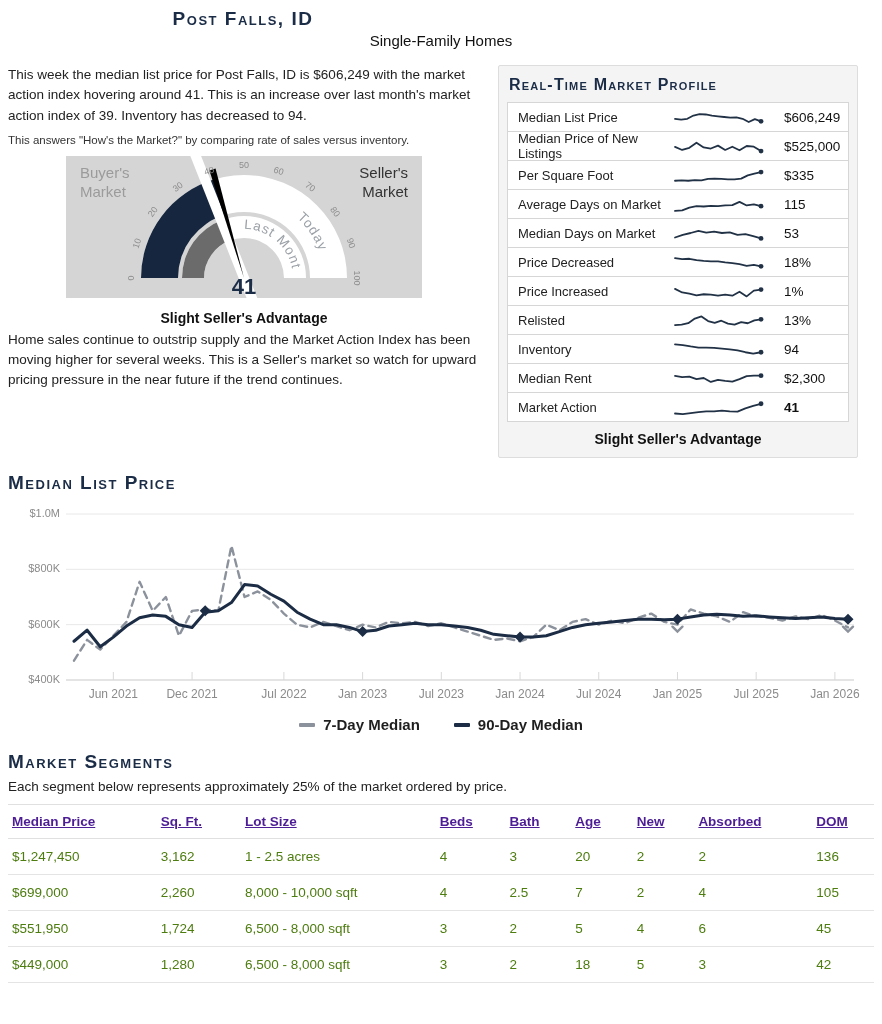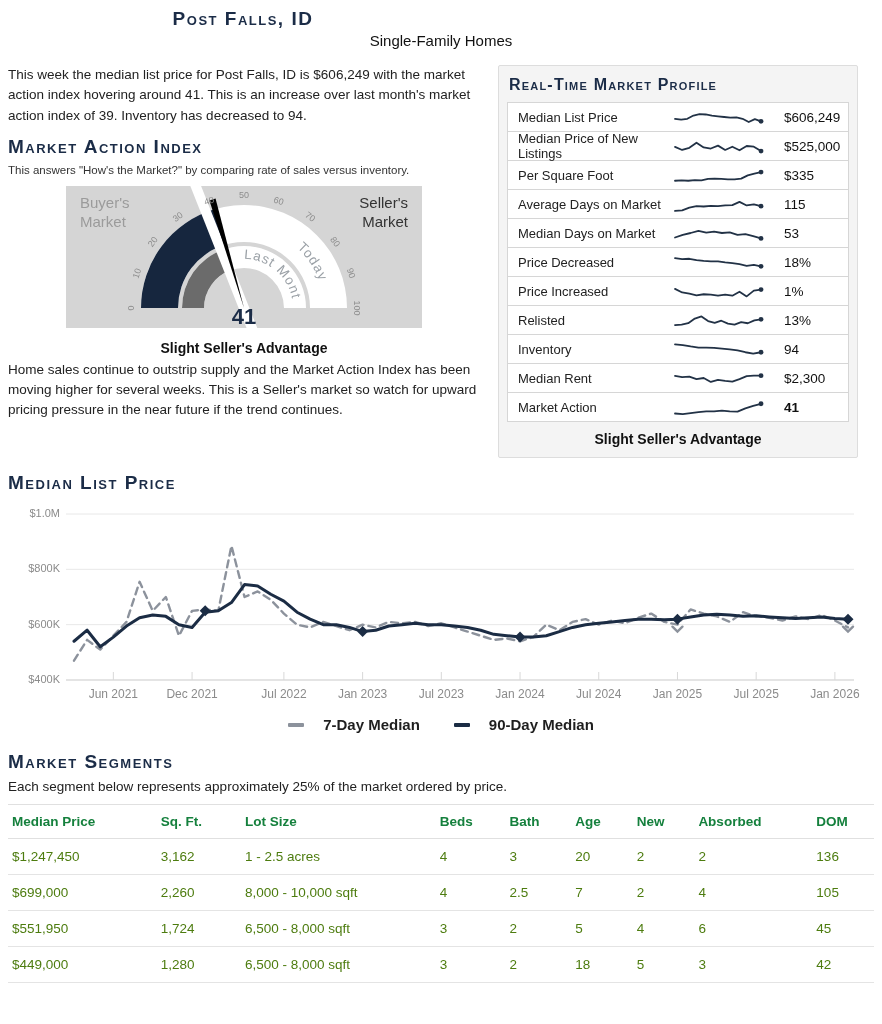--- a/index.html
+++ b/index.html
@@ -37,46 +37,45 @@
   }
   .profile-label { flex:1; font-size:13px; color:#222; }
   .profile-spark { width:98px; height:24px; flex:0 0 98px; }
   .profile-value { width:70px; padding-left:14px; font-size:13.5px; color:#111; }
   .profile-value.bold { font-weight:bold; }
   .profile-footer { text-align:center; font-weight:bold; font-size:14px; color:#111; padding:9px 0 2px 0; }
 
   
   .chart-section { margin-top:4px; }
   .chart-legend { display:flex; justify-content:center; gap:34px; margin-top:4px; }
-  .legend-item { display:flex; align-items:center; gap:19px; font-weight:bold; font-size:15px; color:#1f1f1f; }
+  .legend-item { display:flex; align-items:center; gap:8px; font-weight:bold; font-size:15px; color:#1f1f1f; }
   .legend-swatch { width:16px; height:4px; border-radius:1px; }
 
   
   .segments-sub { font-size:13.5px; color:#222; margin:4px 0 10px 0; }
   table.segments { width:100%; border-collapse:collapse; margin-top:4px; }
   table.segments th {
-    text-align:left; font-size:13.5px; color:#15803d; padding:9px 4px;
-    border-top:1px solid #e0e0e0; border-bottom:1px solid #e0e0e0;
+    text-align:left; font-size:13.5px; color:#4c1d95; padding:9px 4px;
+    border-top:1px solid #e0e0e0; border-bottom:1px solid #e0e0e0;text-decoration:underline;
   }
   table.segments td {
     text-align:left; font-size:13.5px; color:#4d7c0f; padding:10px 4px;
     border-bottom:1px solid #e4e4e4;
   }
 </style>
 </head>
 <body>
 
 <div class="page-title smallcaps">Post Falls, ID</div>
 <div class="page-subtitle">Single-Family Homes</div>
 
 <div class="top-row">
   <div class="left-col">
     <p class="intro-text">This week the median list price for Post Falls, ID is $606,249 with the market action index hovering around 41. This is an increase over last month's market action index of 39. Inventory has decreased to 94.</p>
 
-    <div class="section-heading smallcaps">Market Action Index</div>
     <div class="mai-subtext">This answers "How's the Market?" by comparing rate of sales versus inventory.</div>
 
     <div class="gauge-wrap">
       <svg id="gauge-svg" width="356" height="142" viewBox="0 0 356 142">
           <rect x="0" y="0" width="356" height="142" fill="#d5d5d5"></rect>
           <path d="M75 121.99999999999999 A103 103 0 1 1 281 122 L244 122 A66 66 0 1 0 112 121.99999999999999 Z" fill="#ffffff"></path>
           <path d="M75 121.99999999999999 A103 103 0 0 1 149.2639160779594 23.08975037527486 L159.58658700141086 58.620616745321755 A66 66 0 0 0 112 121.99999999999999 Z" fill="#16263e"></path>
           <path d="M116 121.99999999999999 A62 62 0 1 1 240 122 L218 122 A40 40 0 1 0 138 122 Z" fill="#ffffff"></path>
           <path d="M116 121.99999999999999 A62 62 0 0 1 156.99824894479192 63.665392324838024 L164.45048319018835 84.36476924183098 A40 40 0 0 0 138 122 Z" fill="#6b6b6b"></path>
           <polygon points="247.07067914925983,282.8702622670207 118.22708570962266,-42.55150779386741 108.92932085074014,-38.87026226702063 237.77291429037734,286.5515077938674" fill="#ffffff"></polygon>

